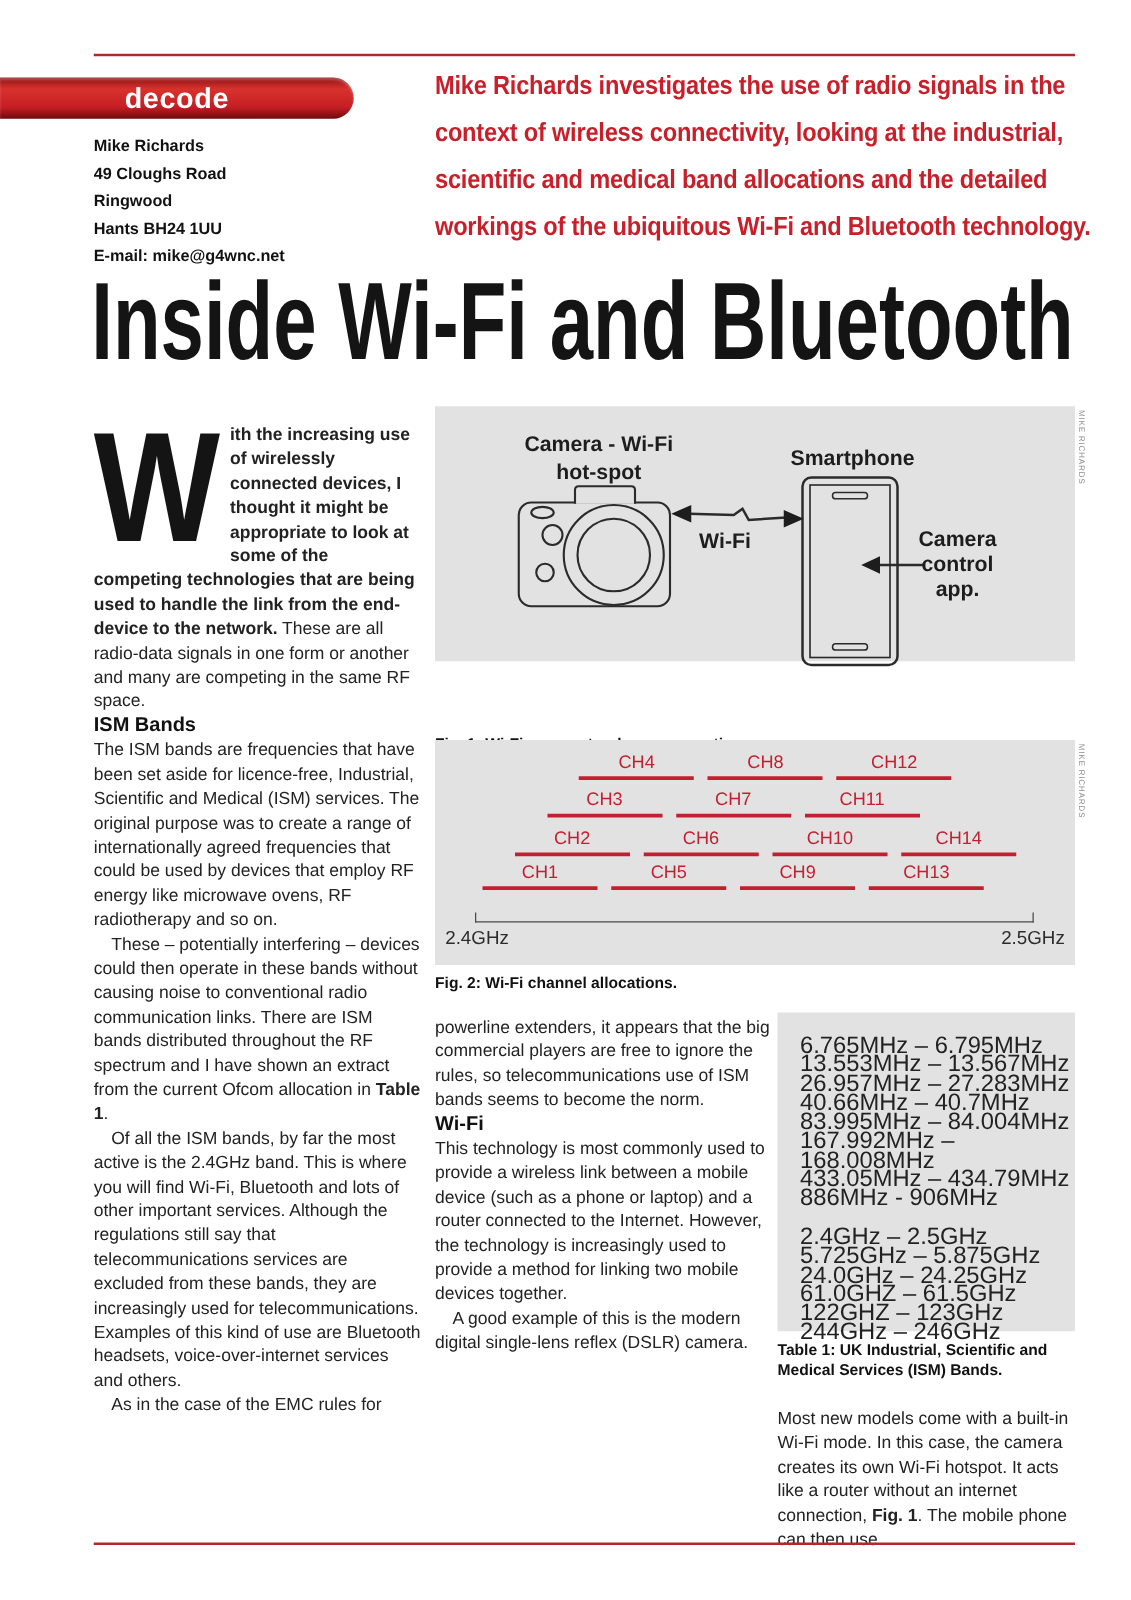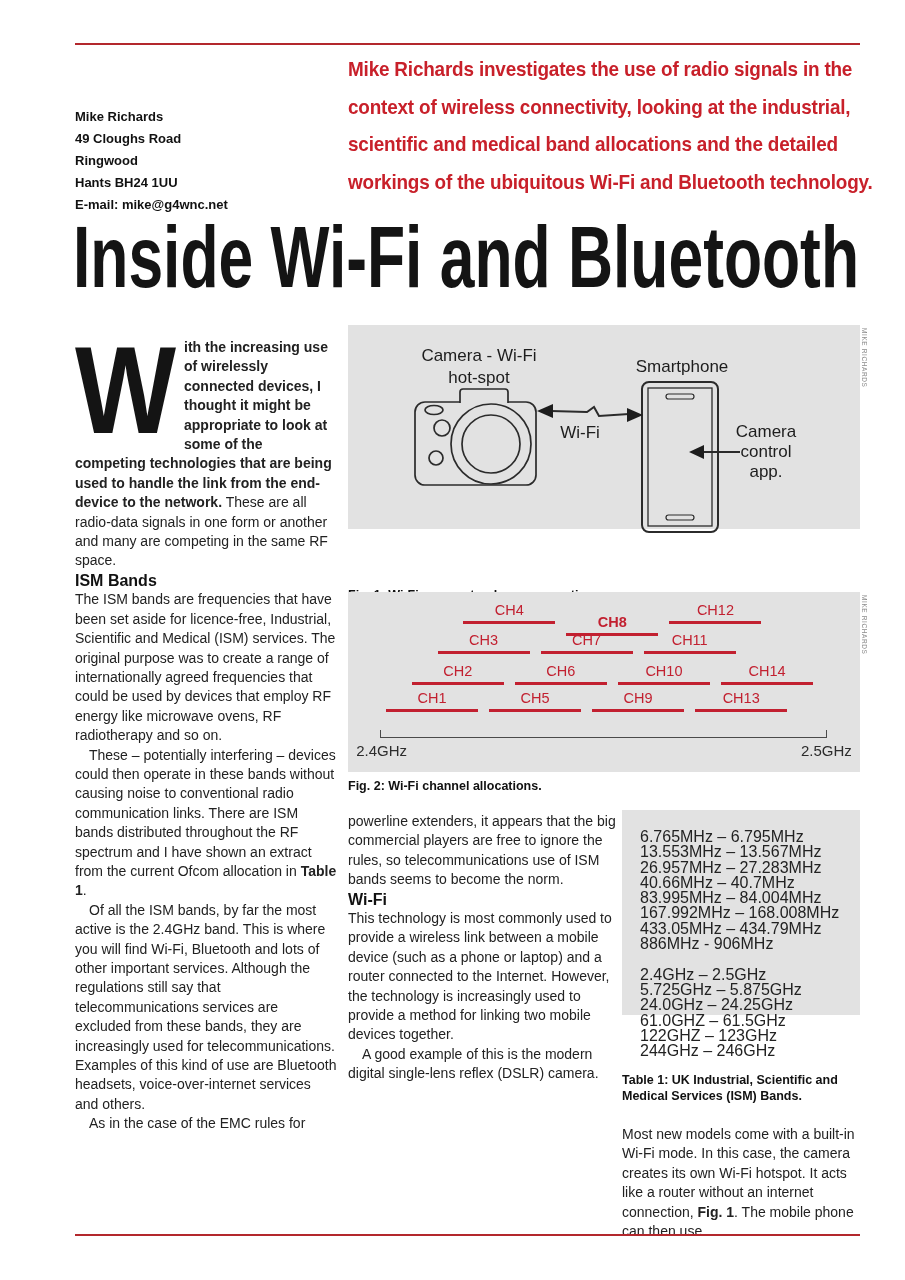--- a/index.html
+++ b/index.html
@@ -30,53 +30,56 @@
   .col p{margin:0;text-indent:14px;}
   .col p.noindent{text-indent:0;}
   .col .bold{font-weight:bold;}
   .subhead{font-size:16px;font-weight:bold;color:#111;margin:9px 0 2px 0;text-indent:0 !important;}
   .col-left{left:75px;top:338px;width:262px;}
   .col-mid{left:348px;top:812px;width:268px;}
   .col-right{left:622px;top:1125px;width:243px;}
   .dropcap{float:left;width:102px;height:95px;margin:3px 7px 0 0;}
   
   .figbox{background:var(--figbg);}
-  .fig1{left:348px;top:325px;width:512px;height:204px;}
+  .fig1{left:348px;top:325px;width:512px;height:204px;font-weight:bold;}
   .fig2{left:348px;top:592px;width:512px;height:180px;}
   .figcap{font-size:12.5px;font-weight:bold;color:#111;}
   .cap1{left:348px;top:560px;margin-top:28px;}
   .cap2{left:348px;top:779px;}
   .credit{color:#8d8d8d;font-size:6.5px;letter-spacing:.6px;writing-mode:vertical-rl;}
   .credit1{left:861px;top:328px;}
   .credit2{left:861px;top:595px;}
   
   .channel{position:absolute;text-align:center;}
   .channel .ch-label{display:block;color:var(--bar-red);font-size:14.5px;line-height:16px;}
   .channel .ch-bar{margin-top:3px;height:3px;background:var(--bar-red);}
   .axis{position:absolute;left:6.3%;top:138px;width:86.9%;height:7px;
         border-left:1.5px solid #4a4a4a;border-right:1.5px solid #4a4a4a;border-bottom:1.5px solid #4a4a4a;}
   .axis-label{position:absolute;top:150px;font-size:15px;color:#2c2c2c;}
   .axis-left{left:1.6%;} .axis-right{right:1.6%;}
   
-  .table1{left:622px;top:810px;width:238px;height:205px;padding:19px 0 0 18px;box-sizing:border-box;
-          background:var(--figbg);font-size:16px;line-height:15.3px;color:#222;}
+  .table1{left:622px;top:810px;width:238px;height:255px;padding:19px 0 0 18px;box-sizing:border-box;
+          background:var(--figbg);font-size:19px;line-height:15.3px;color:#222;}
   .tablecap{left:622px;top:1072px;width:250px;line-height:16px;}
   
   .rule-bottom{left:75px;top:1234px;width:785px;height:1.5px;background:var(--rule);}
   .footer{top:1288px;font-size:12.5px;color:#4c1d95;}
   .footer-left{left:75px;}
   .footer-right{left:840px;font-weight:bold;font-size:13px;}
 </style>
 </head>
 <body>
 
 <div class="page">
 
   <div class="abs rule-top"></div>
 
+  <div class="abs badge">
+    <div class="badge-label">decode</div>
+  </div>
 
   <div class="abs author">
       <div>Mike Richards</div>
       <div>49 Cloughs Road</div>
       <div>Ringwood</div>
       <div>Hants BH24 1UU</div>
       <div>E-mail: mike@g4wnc.net</div>
     </div>
 
   <div class="abs standfirst">
@@ -162,21 +165,21 @@
           <div class="ch-bar"></div>
         </div>
         <div class="channel" style="left: 32.58%; width: 17.97%; top: 71px;">
           <span class="ch-label">CH6</span>
           <div class="ch-bar"></div>
         </div>
         <div class="channel" style="left: 37.62%; width: 17.97%; top: 40px;">
           <span class="ch-label">CH7</span>
           <div class="ch-bar"></div>
         </div>
-        <div class="channel" style="left: 42.65%; width: 17.97%; top: 22px; font-weight: bold;">
+        <div class="channel" style="left: 42.65%; width: 17.97%; top: 10px;">
           <span class="ch-label">CH8</span>
           <div class="ch-bar"></div>
         </div>
         <div class="channel" style="left: 47.68%; width: 17.97%; top: 98px;">
           <span class="ch-label">CH9</span>
           <div class="ch-bar"></div>
         </div>
         <div class="channel" style="left: 52.72%; width: 17.97%; top: 71px;">
           <span class="ch-label">CH10</span>
           <div class="ch-bar"></div>

